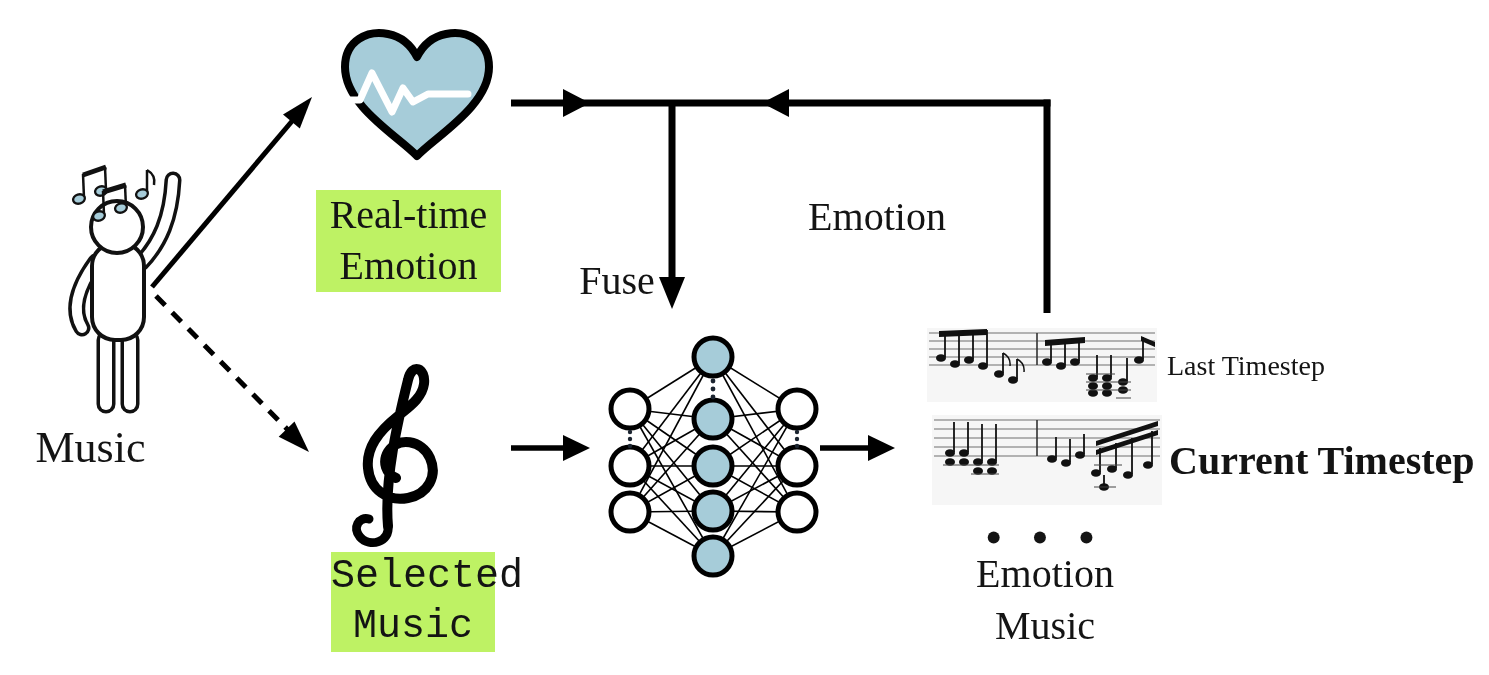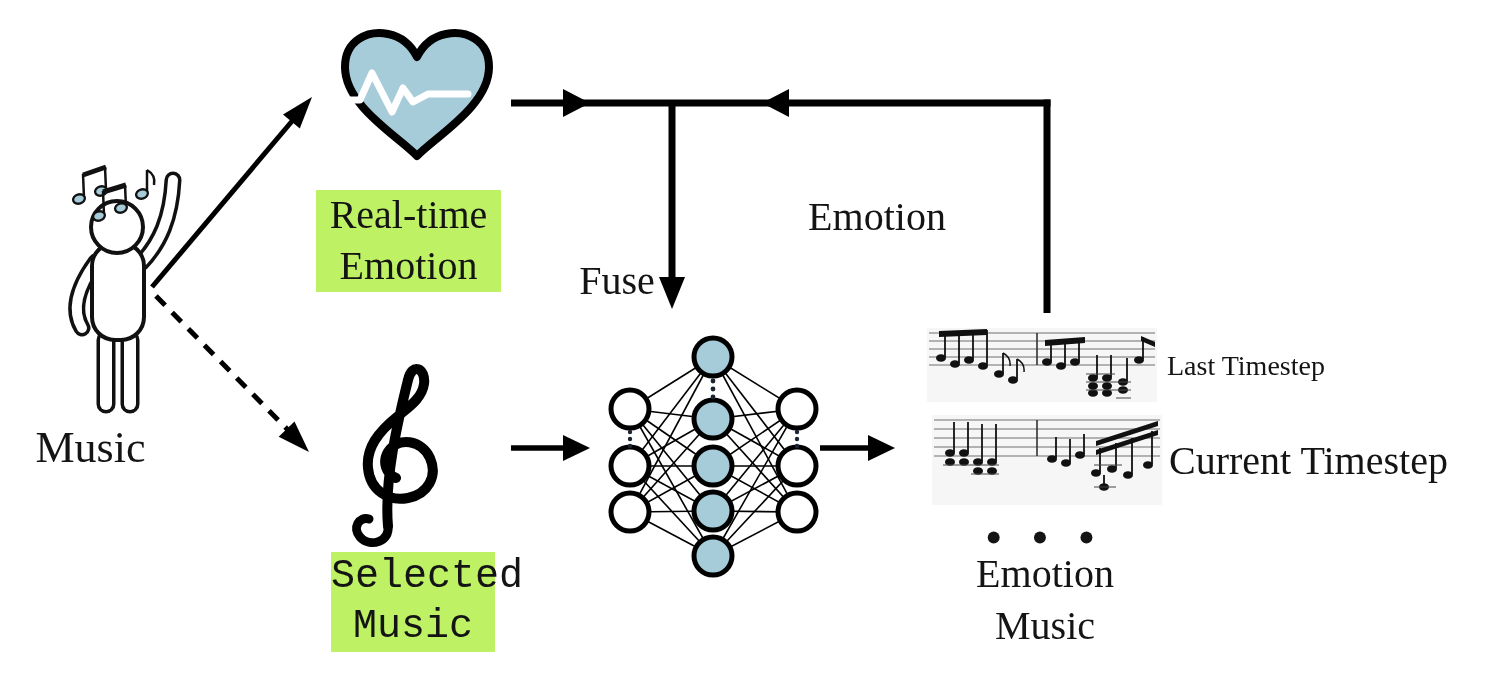--- a/index.html
+++ b/index.html
@@ -20,21 +20,21 @@
   }
   .label span{display:block;}
   .bg-faint{background:#bef264;}
   .lbl-user{left:28px;top:420px;width:125px;font-size:44px;}
   .lbl-realtime{left:316px;top:190px;width:185px;font-size:40px;}
   .lbl-fuse{left:562px;top:212px;width:110px;font-size:40px;margin-top:44px;}
   .lbl-recognize{left:786px;top:193px;width:182px;font-size:40px;line-height:1.2;}
   .lbl-selected{left:331px;top:552px;width:164px;font-size:40px;line-height:1.25;font-family:Liberation Mono, monospace;}
   .lbl-remast{left:612px;top:576px;width:196px;font-size:42px;}
   .lbl-last{left:1167px;top:348px;font-size:28px;text-align:left;}
-  .lbl-current{left:1169px;top:436px;font-size:40px;text-align:left;}
+  .lbl-current{left:1169px;top:436px;font-size:40px;text-align:left;font-weight:bold;}
   .lbl-ellipsis{left:965px;top:510px;width:160px;font-size:44px;letter-spacing:10px;font-weight:bold;}
   .lbl-arranged{left:955px;top:548px;width:180px;font-size:40px;line-height:1.3;}
 </style>
 </head>
 <body>
 
 <div id="stage">
 
   <svg id="gfx" viewBox="0 0 1489 675" xmlns="http://www.w3.org/2000/svg">
 

